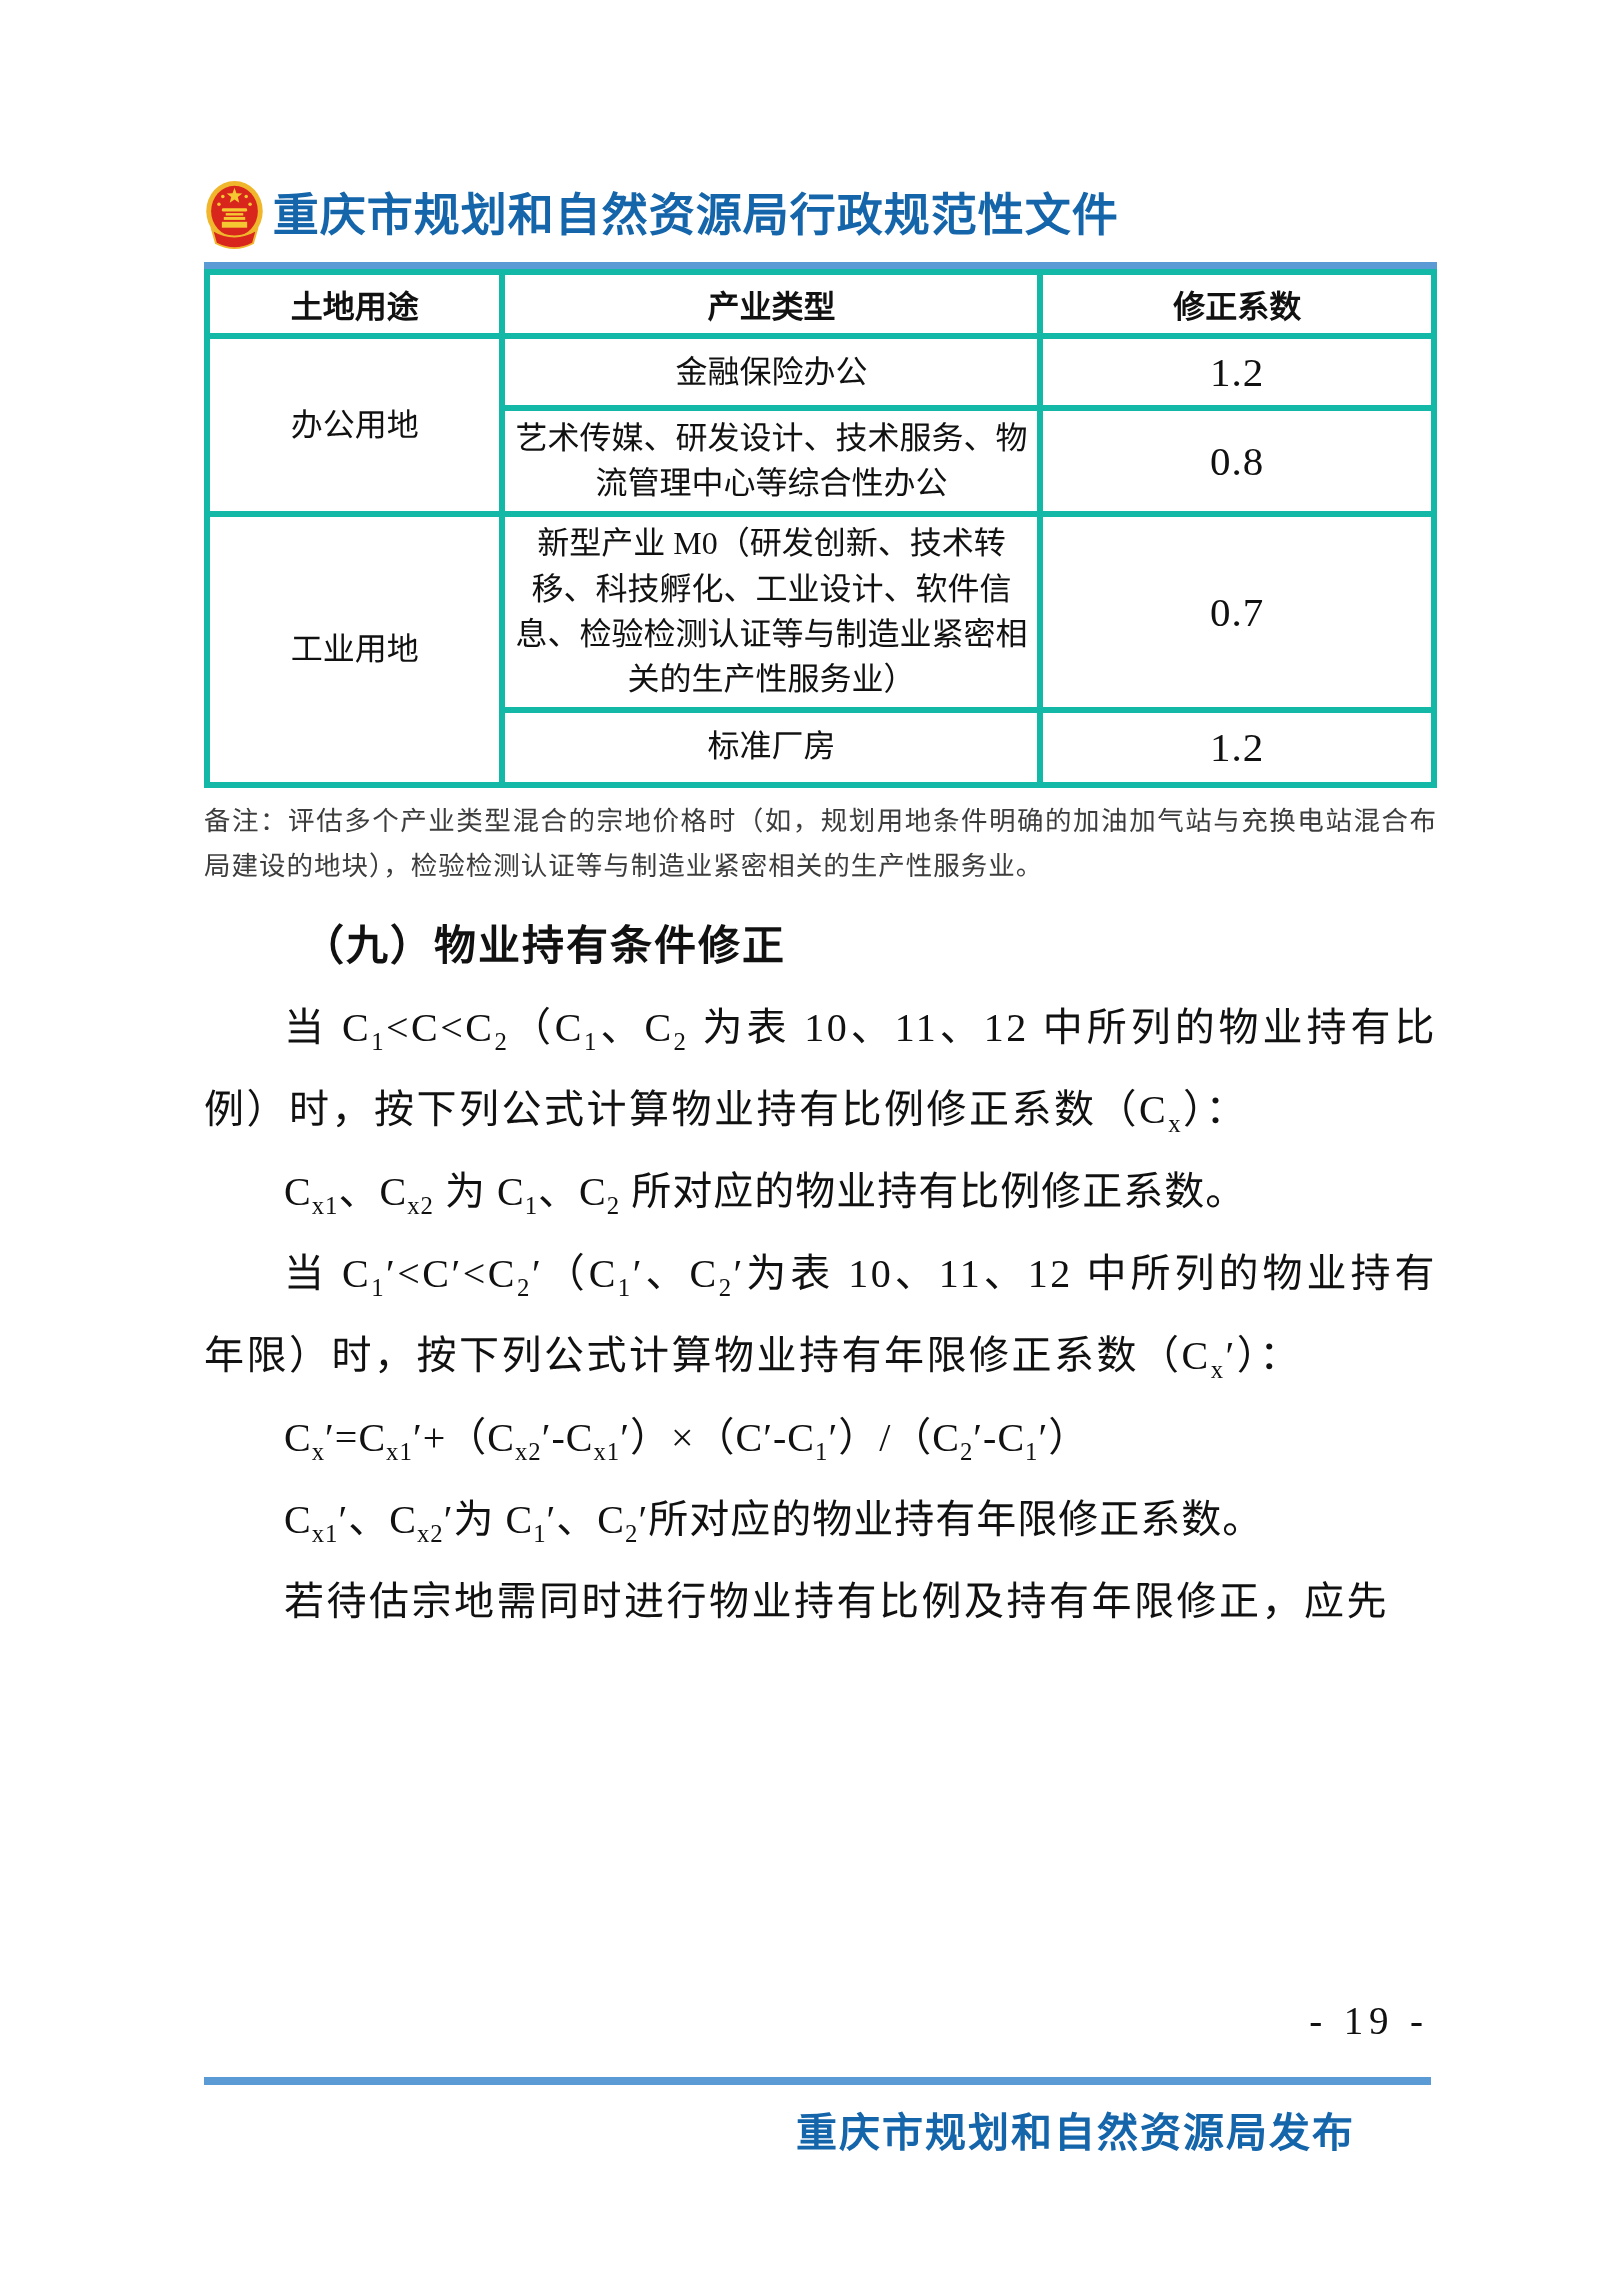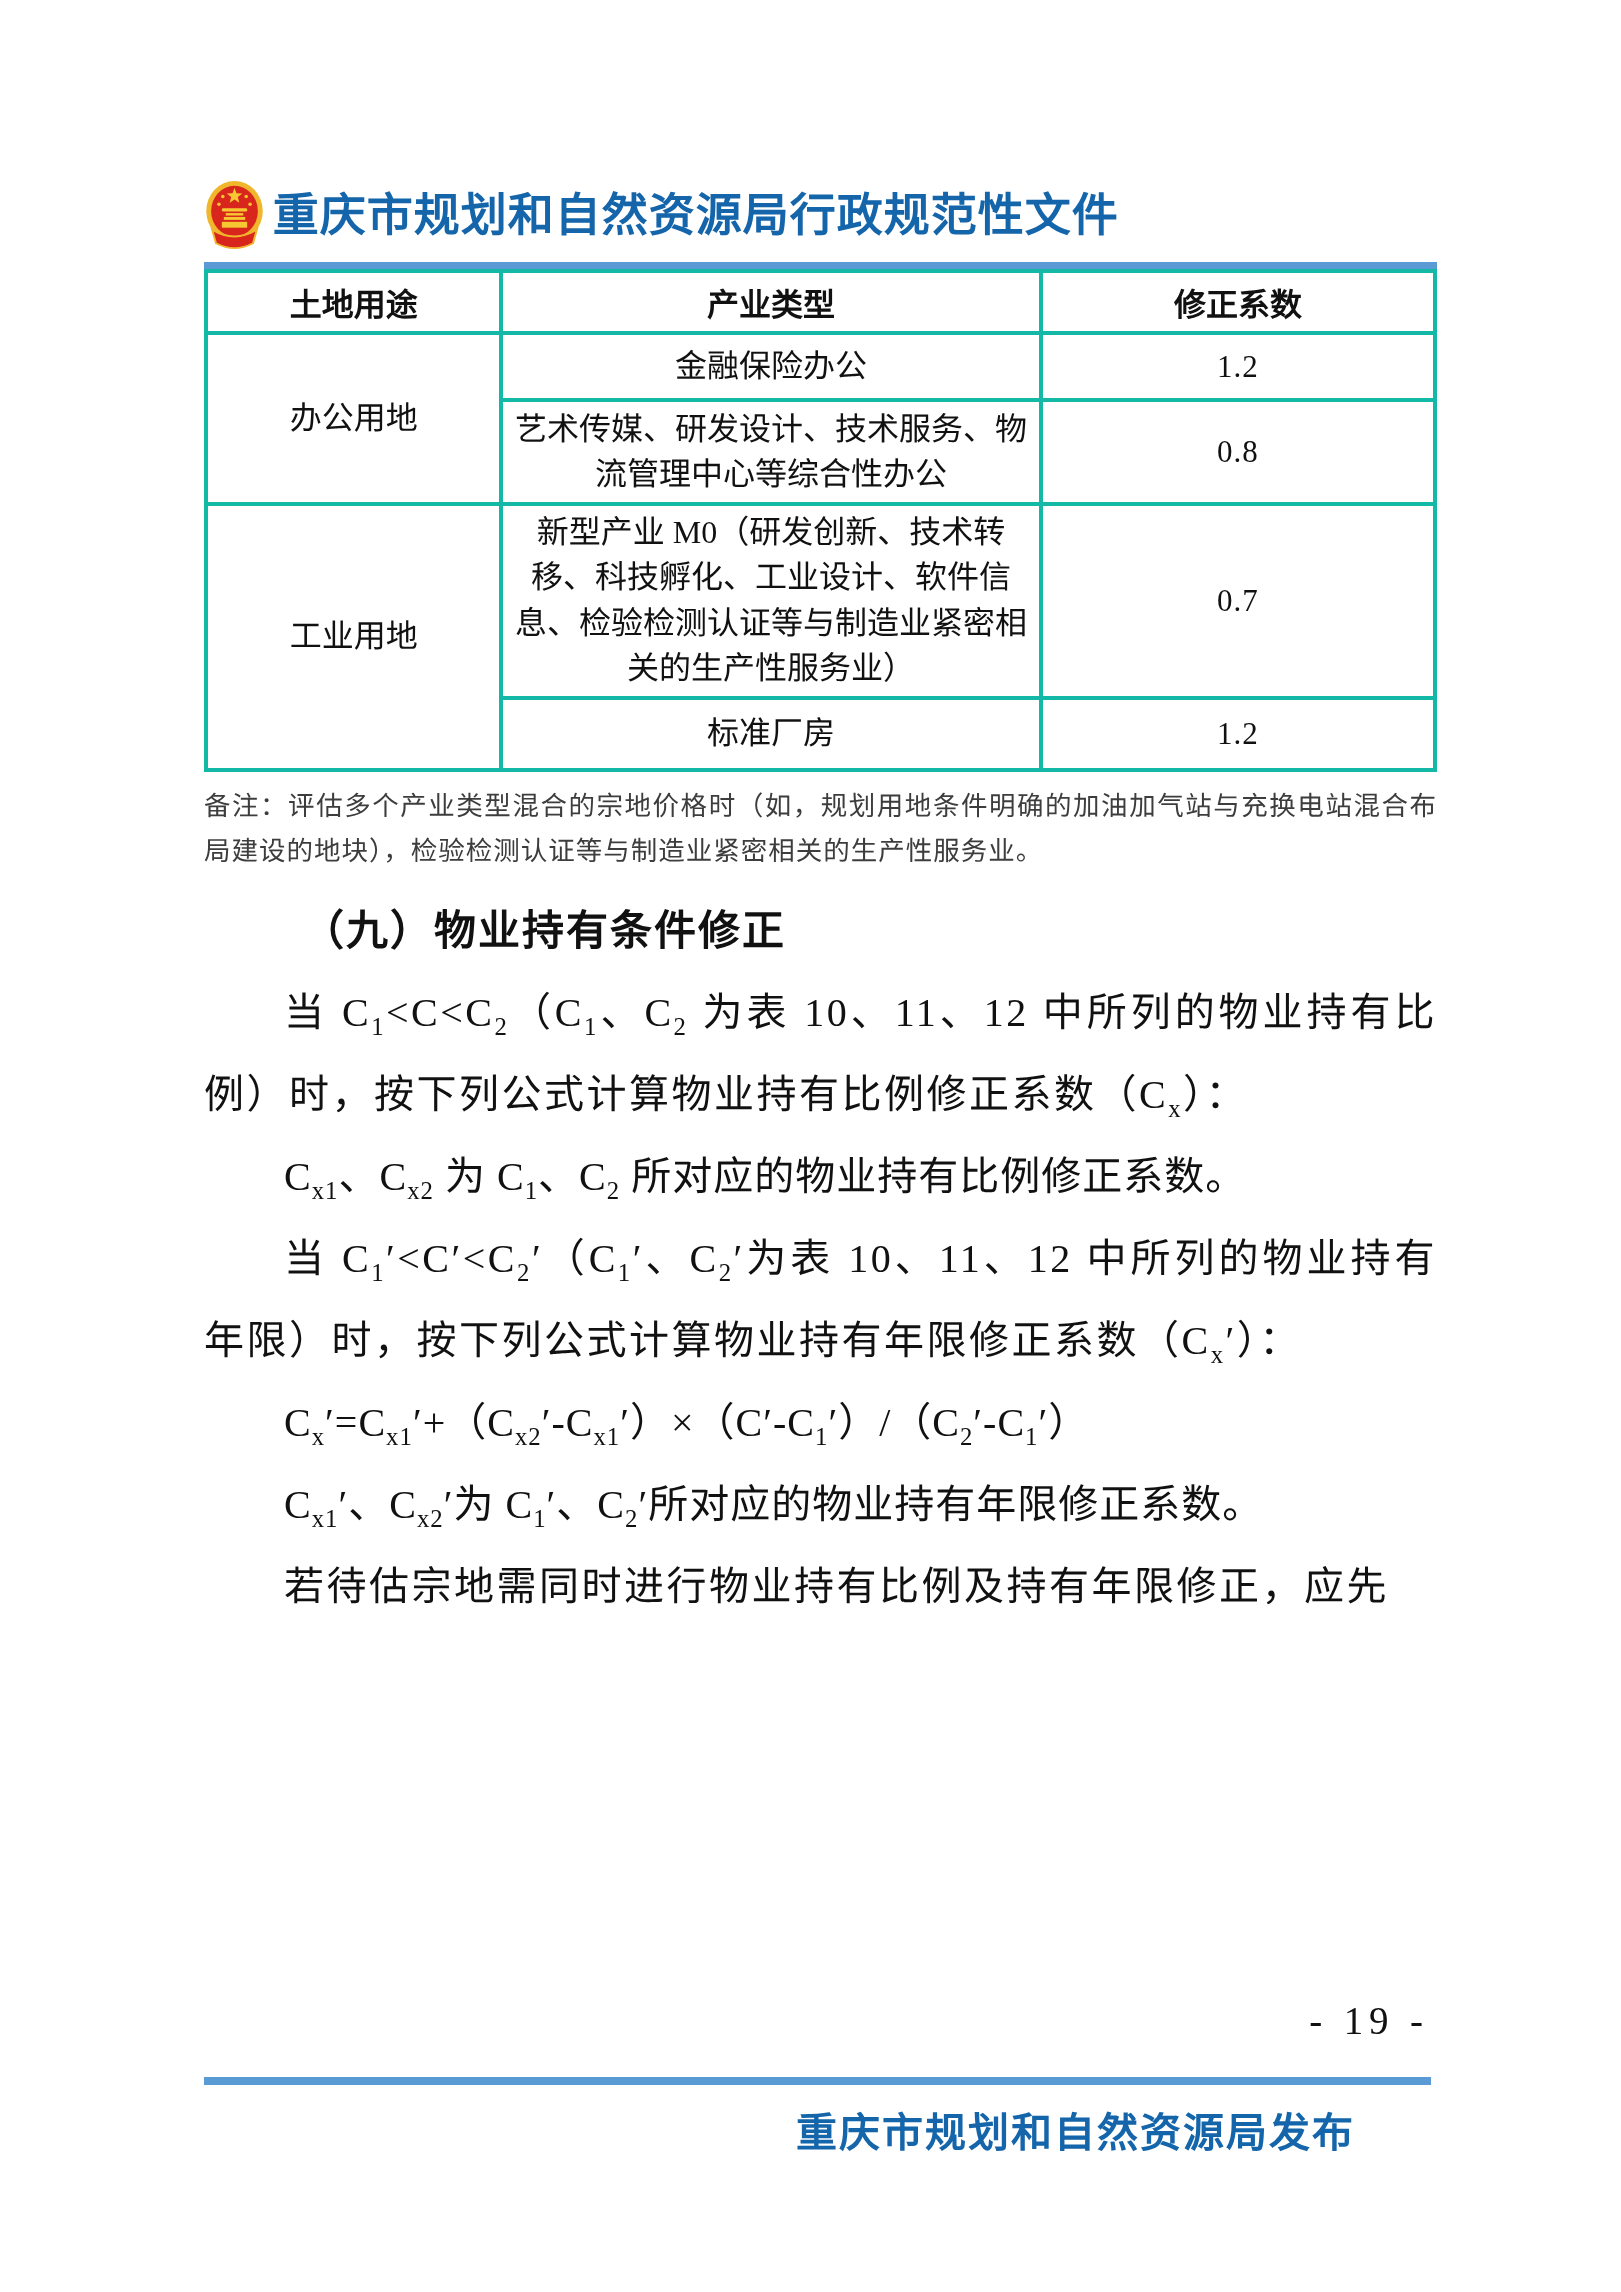--- a/index.html
+++ b/index.html
@@ -38,41 +38,41 @@
     background:#5b9bd5;
   }
   
   table.coef-table{
     width:100%;
     border-collapse:collapse;
     table-layout:fixed;
     margin-top:0;
   }
   .coef-table th,.coef-table td{
-    border:4px solid #14b8a6;
+    border:6px solid #14b8a6;
     text-align:center;
     vertical-align:middle;
     padding:3.9px 9.8px;
   }
   .coef-table thead th{
     height:51px;
     font-family:"Liberation Sans","DejaVu Sans",sans-serif;
     font-weight:bold;
     font-size:32px;
     border-bottom-width:2.9px;
   }
   .coef-table .col-land{width:23.5%;}
   .coef-table .col-industry{width:44.5%;}
   .coef-table .col-coef{width:32%;}
   .coef-table td{
     font-size:32px;
     line-height:1.42;
   }
   .coef-table td.num{
-    font-size:31px;
+    font-size:41px;
     letter-spacing:1px;
   }
   .coef-table tr.r1 td{height:55px;}
   .coef-table tr.r2 td{height:92px;}
   .coef-table tr.r3 td{height:147px;}
   .coef-table tr.r4 td{height:61px;}
   
   .note{
     margin:11.8px 0 0 0;
     font-size:26.5px;

